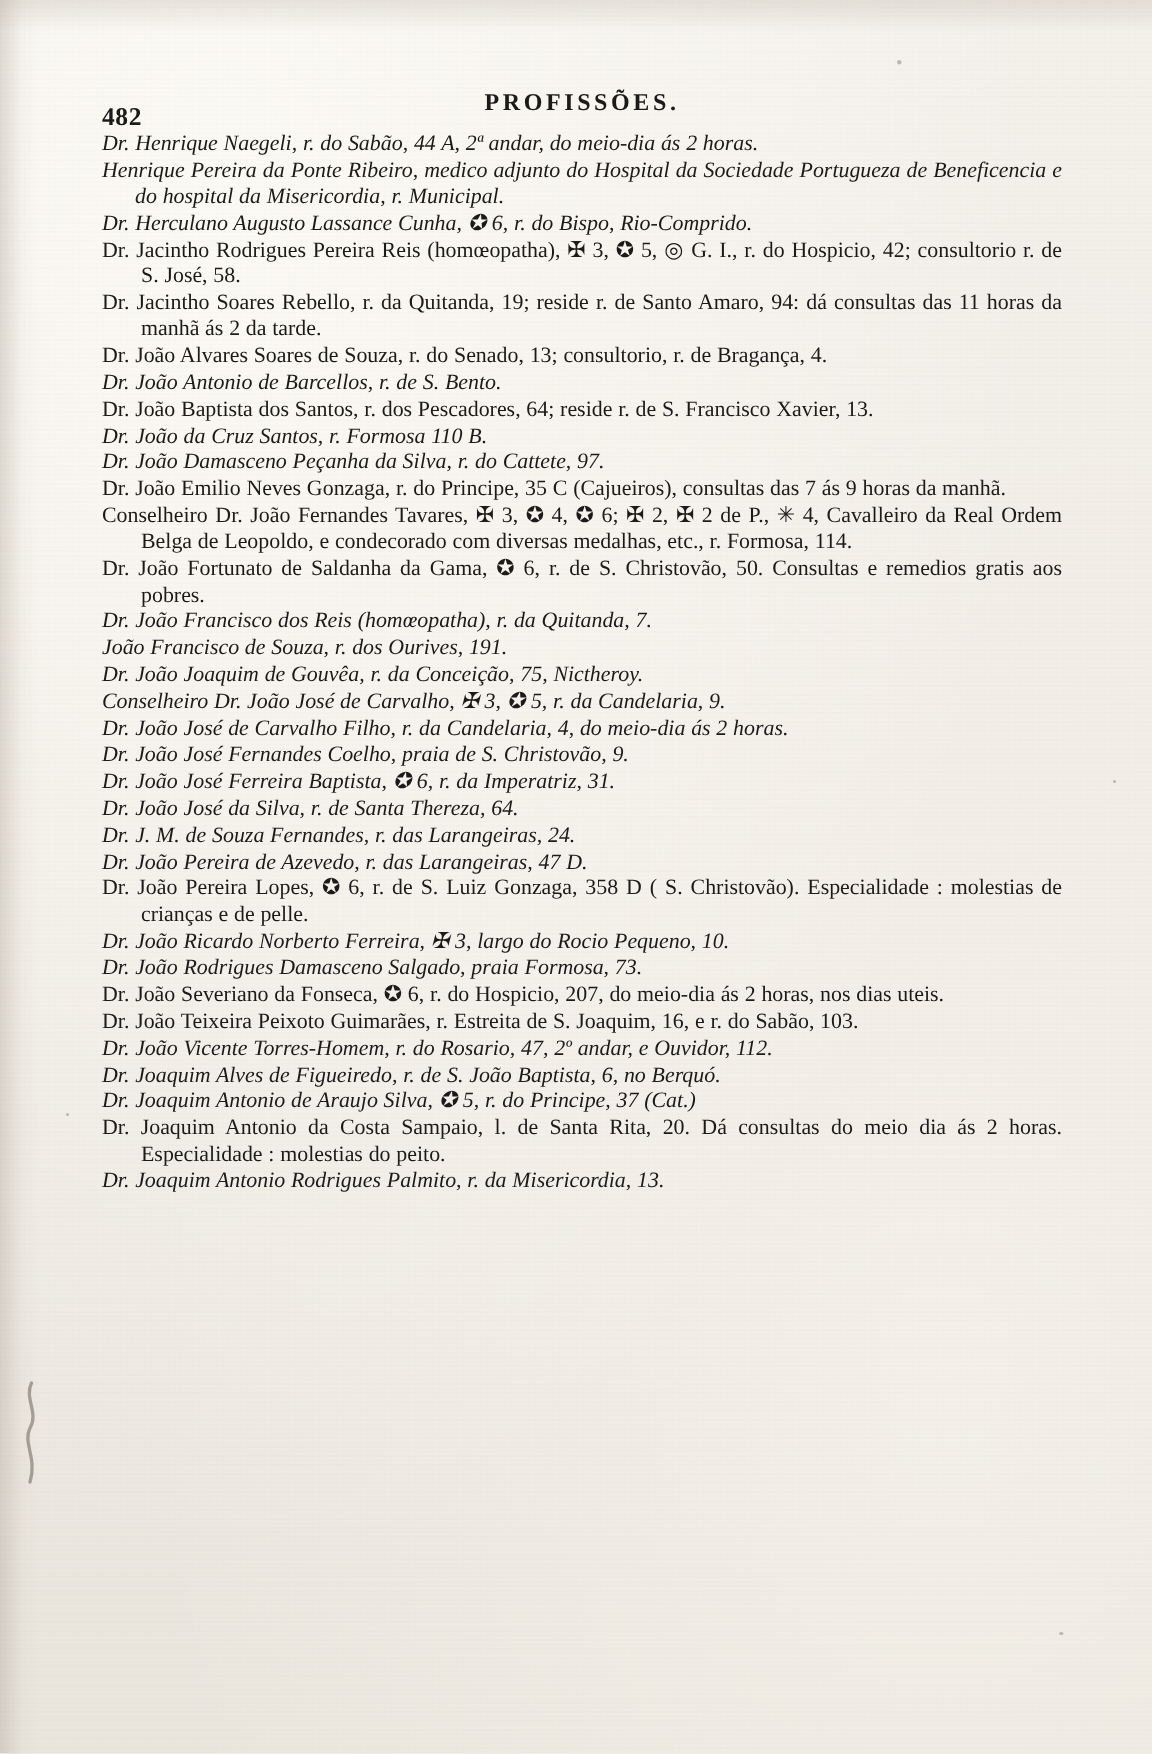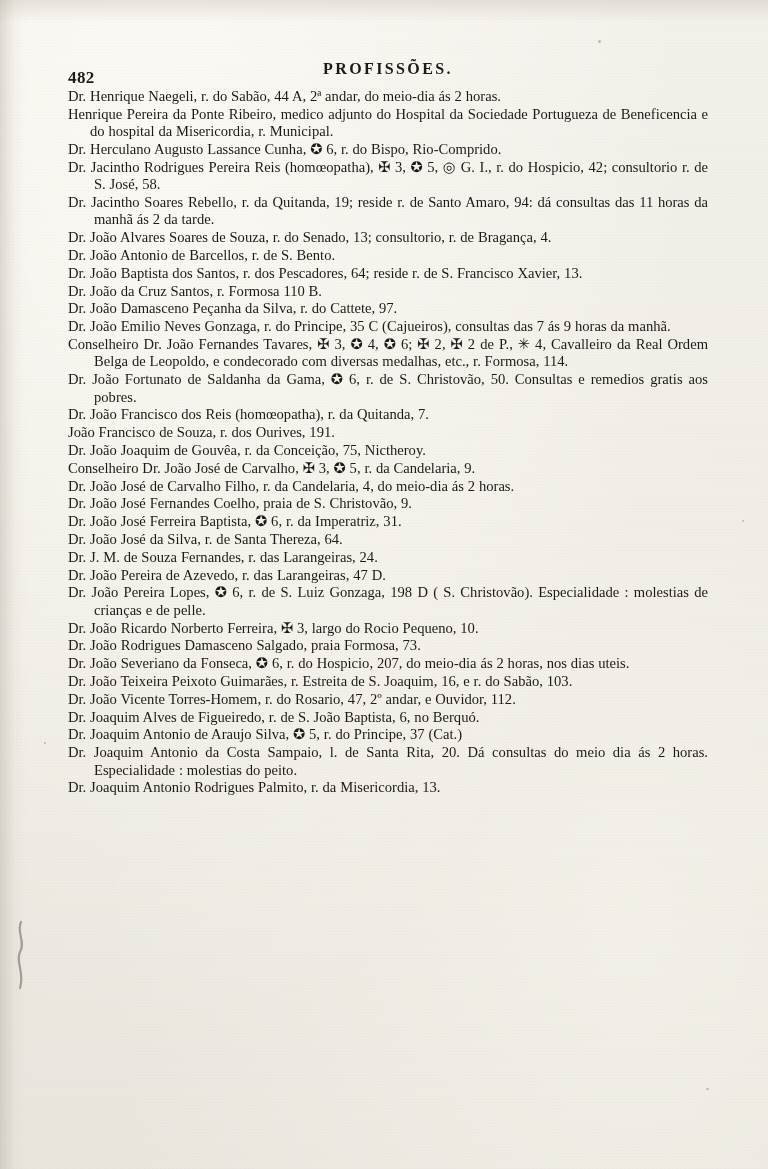--- a/index.html
+++ b/index.html
@@ -102,20 +102,21 @@
     text-align: justify;
     text-justify: inter-word;
     padding-left: 26px;
     text-indent: -26px;
     margin-bottom: 0.4px;
     word-spacing: 0.2px;
   }
   .entry.hang0 {
     padding-left: 22px;
     text-indent: -22px;
+    font-style: italic;
   }
 </style>
 </head>
 <body>
 
 <div class="page">
 
   <div class="edge-top"></div>
   <div class="edge-left"></div>
 
@@ -152,21 +153,21 @@
       <div class="entry hang0">Dr. João Francisco dos Reis (homœopatha), r. da Quitanda, 7.</div>
       <div class="entry hang0">João Francisco de Souza, r. dos Ourives, 191.</div>
       <div class="entry hang0">Dr. João Joaquim de Gouvêa, r. da Conceição, 75, Nictheroy.</div>
       <div class="entry hang0">Conselheiro Dr. João José de Carvalho, ✠ 3, ✪ 5, r. da Candelaria, 9.</div>
       <div class="entry hang0">Dr. João José de Carvalho Filho, r. da Candelaria, 4, do meio-dia ás 2 horas.</div>
       <div class="entry hang0">Dr. João José Fernandes Coelho, praia de S. Christovão, 9.</div>
       <div class="entry hang0">Dr. João José Ferreira Baptista, ✪ 6, r. da Imperatriz, 31.</div>
       <div class="entry hang0">Dr. João José da Silva, r. de Santa Thereza, 64.</div>
       <div class="entry hang0">Dr. J. M. de Souza Fernandes, r. das Larangeiras, 24.</div>
       <div class="entry hang0">Dr. João Pereira de Azevedo, r. das Larangeiras, 47 D.</div>
-      <div class="entry">Dr. João Pereira Lopes, ✪ 6, r. de S. Luiz Gonzaga, 198 D ( S. Christovão). Especialidade : molestias de crianças e de pelle.</div>
+      <div class="entry">Dr. João Pereira Lopes, ✪ 6, r. de S. Luiz Gonzaga, 358 D ( S. Christovão). Especialidade : molestias de crianças e de pelle.</div>
       <div class="entry hang0">Dr. João Ricardo Norberto Ferreira, ✠ 3, largo do Rocio Pequeno, 10.</div>
       <div class="entry hang0">Dr. João Rodrigues Damasceno Salgado, praia Formosa, 73.</div>
       <div class="entry">Dr. João Severiano da Fonseca, ✪ 6, r. do Hospicio, 207, do meio-dia ás 2 horas, nos dias uteis.</div>
       <div class="entry">Dr. João Teixeira Peixoto Guimarães, r. Estreita de S. Joaquim, 16, e r. do Sabão, 103.</div>
       <div class="entry hang0">Dr. João Vicente Torres-Homem, r. do Rosario, 47, 2º andar, e Ouvidor, 112.</div>
       <div class="entry hang0">Dr. Joaquim Alves de Figueiredo, r. de S. João Baptista, 6, no Berquó.</div>
       <div class="entry hang0">Dr. Joaquim Antonio de Araujo Silva, ✪ 5, r. do Principe, 37 (Cat.)</div>
       <div class="entry">Dr. Joaquim Antonio da Costa Sampaio, l. de Santa Rita, 20. Dá consultas do meio dia ás 2 horas. Especialidade : molestias do peito.</div>
       <div class="entry hang0">Dr. Joaquim Antonio Rodrigues Palmito, r. da Misericordia, 13.</div>
     </div>

